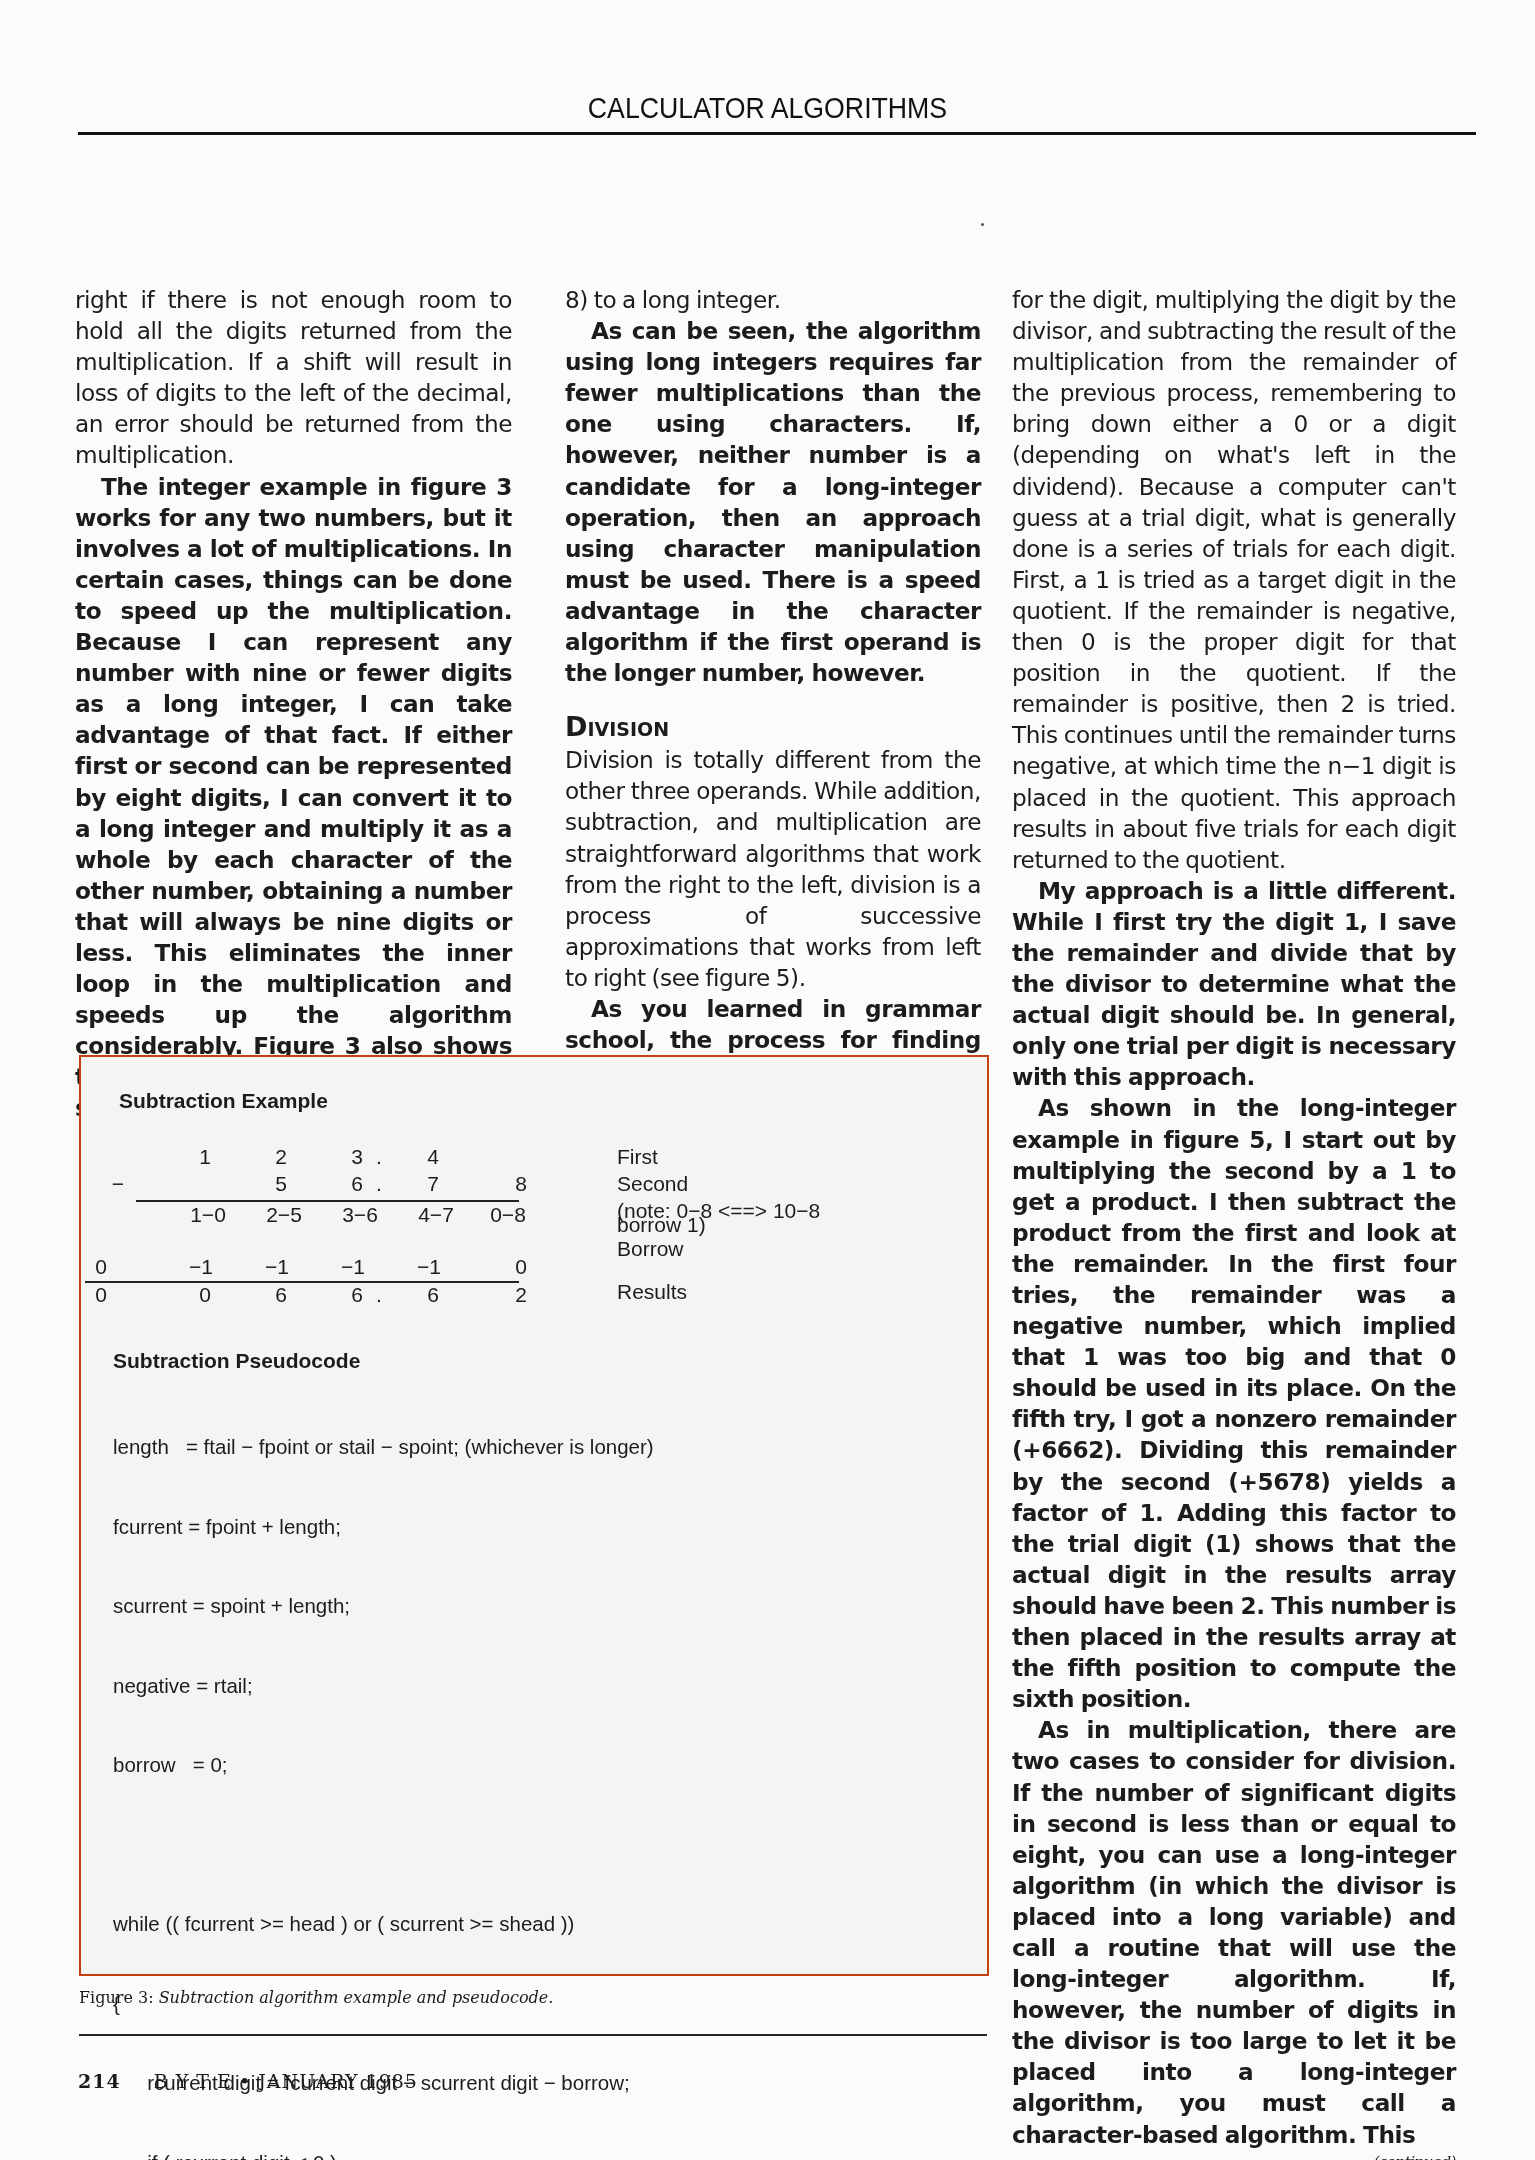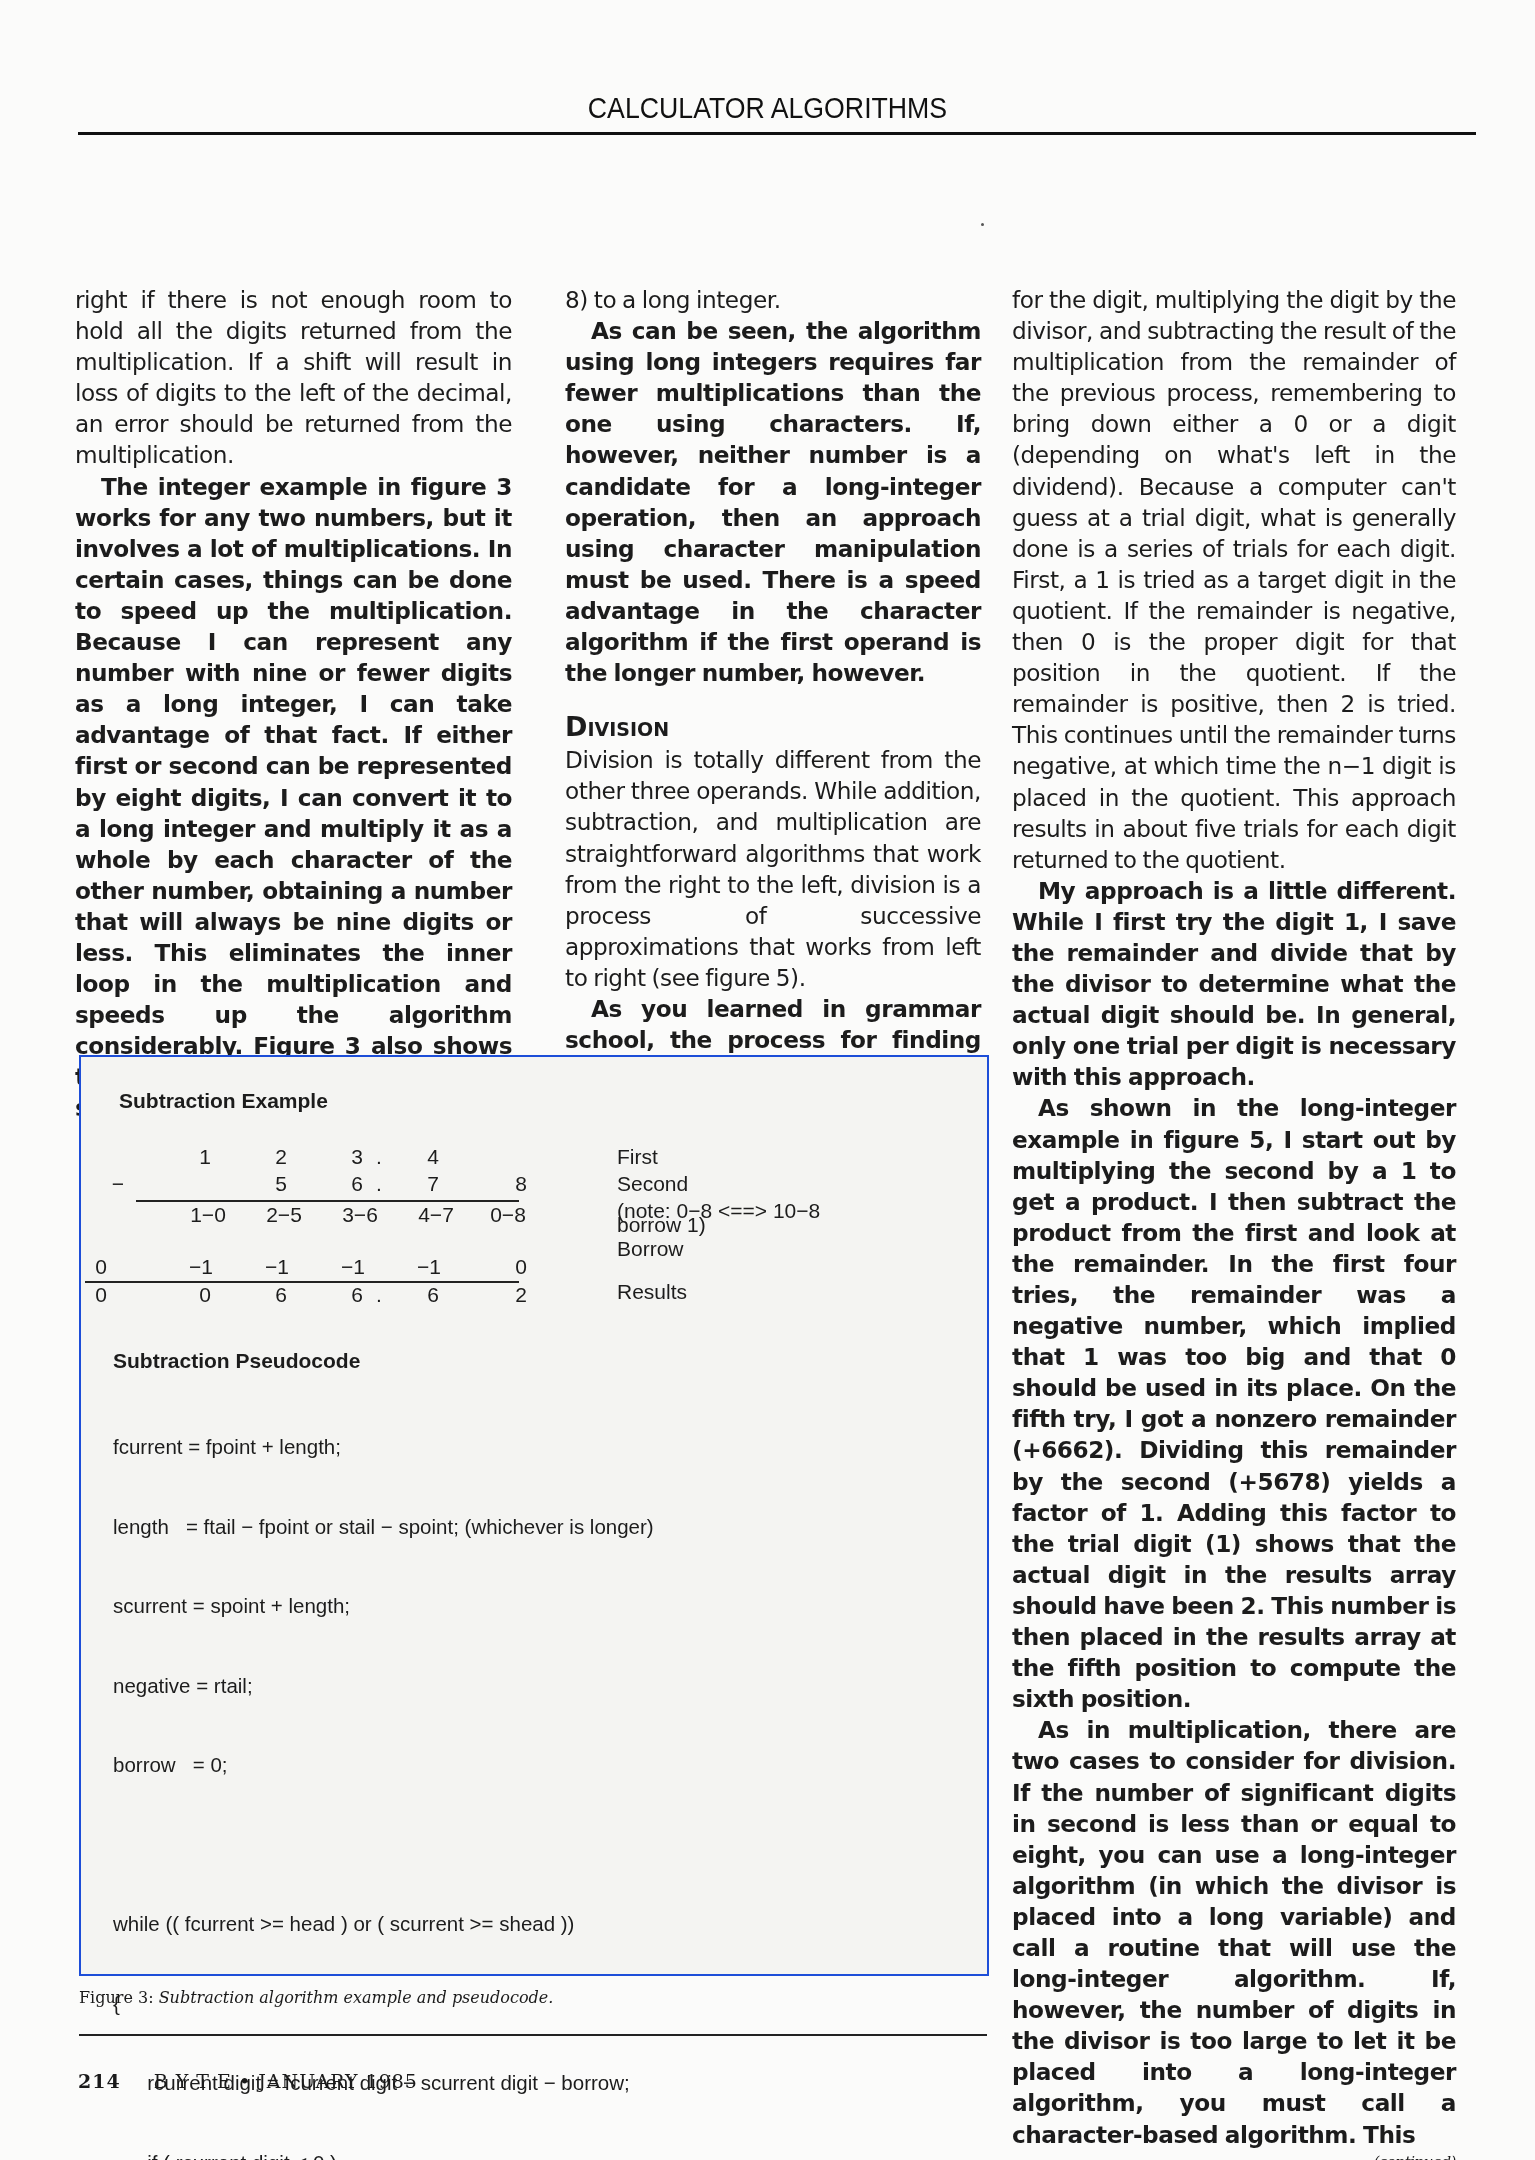--- a/index.html
+++ b/index.html
@@ -36,21 +36,21 @@
     font-variant: small-caps; letter-spacing: 0px; text-align: left;
   }
   .continued {
     text-align: right; font-style: italic; font-size: 15px; line-height: 24px;
     font-family: "DejaVu Serif", serif;
   }
 
   
   .figure-box {
     position: absolute; left: 79px; top: 1055px; width: 906px; height: 917px;
-    border: 2px solid #1d4ed8; background: #f4f4f2;
+    border: 2px solid #c2410c; background: #f4f4f2;
     font-family: "Liberation Sans", sans-serif; color: #1c1c1c;
   }
   .fig-title {
     position: absolute; font-weight: bold; font-size: 21px; left: 38px;
   }
   .ex-cell {
     position: absolute; font-size: 21px; text-align: center; width: 60px;
   }
   .ex-rule { position: absolute; height: 2px; background: #222; }
   .legend-line { position: absolute; left: 536px; font-size: 21px; }
@@ -139,22 +139,22 @@
 
   <div class="legend-line" style="top:88px;">First</div>
   <div class="legend-line" style="top:115px;">Second</div>
   <div class="legend-line" style="top:142px;">(note: 0−8 &lt;==&gt; 10−8</div>
   <div class="legend-line" style="top:156px;">borrow 1)</div>
   <div class="legend-line" style="top:180px;">Borrow</div>
   <div class="legend-line" style="top:223px;">Results</div>
 
   <div class="fig-title" style="top:292px;left:32px;">Subtraction Pseudocode</div>
   <div class="code" style="top:324px;">
+    <div class="code-line">length   = ftail − fpoint or stail − spoint; (whichever is longer)</div>
     <div class="code-line">fcurrent = fpoint + length;</div>
-    <div class="code-line">length   = ftail − fpoint or stail − spoint; (whichever is longer)</div>
     <div class="code-line">scurrent = spoint + length;</div>
     <div class="code-line">negative = rtail;</div>
     <div class="code-line">borrow   = 0;</div>
     <div class="code-line"></div>
     <div class="code-line">while (( fcurrent &gt;= head ) or ( scurrent &gt;= shead ))</div>
     <div class="code-line">{</div>
     <div class="code-line">      rcurrent digit = fcurrent digit − scurrent digit − borrow;</div>
     <div class="code-line">      if ( rcurrent digit &lt; 0 )</div>
     
     

